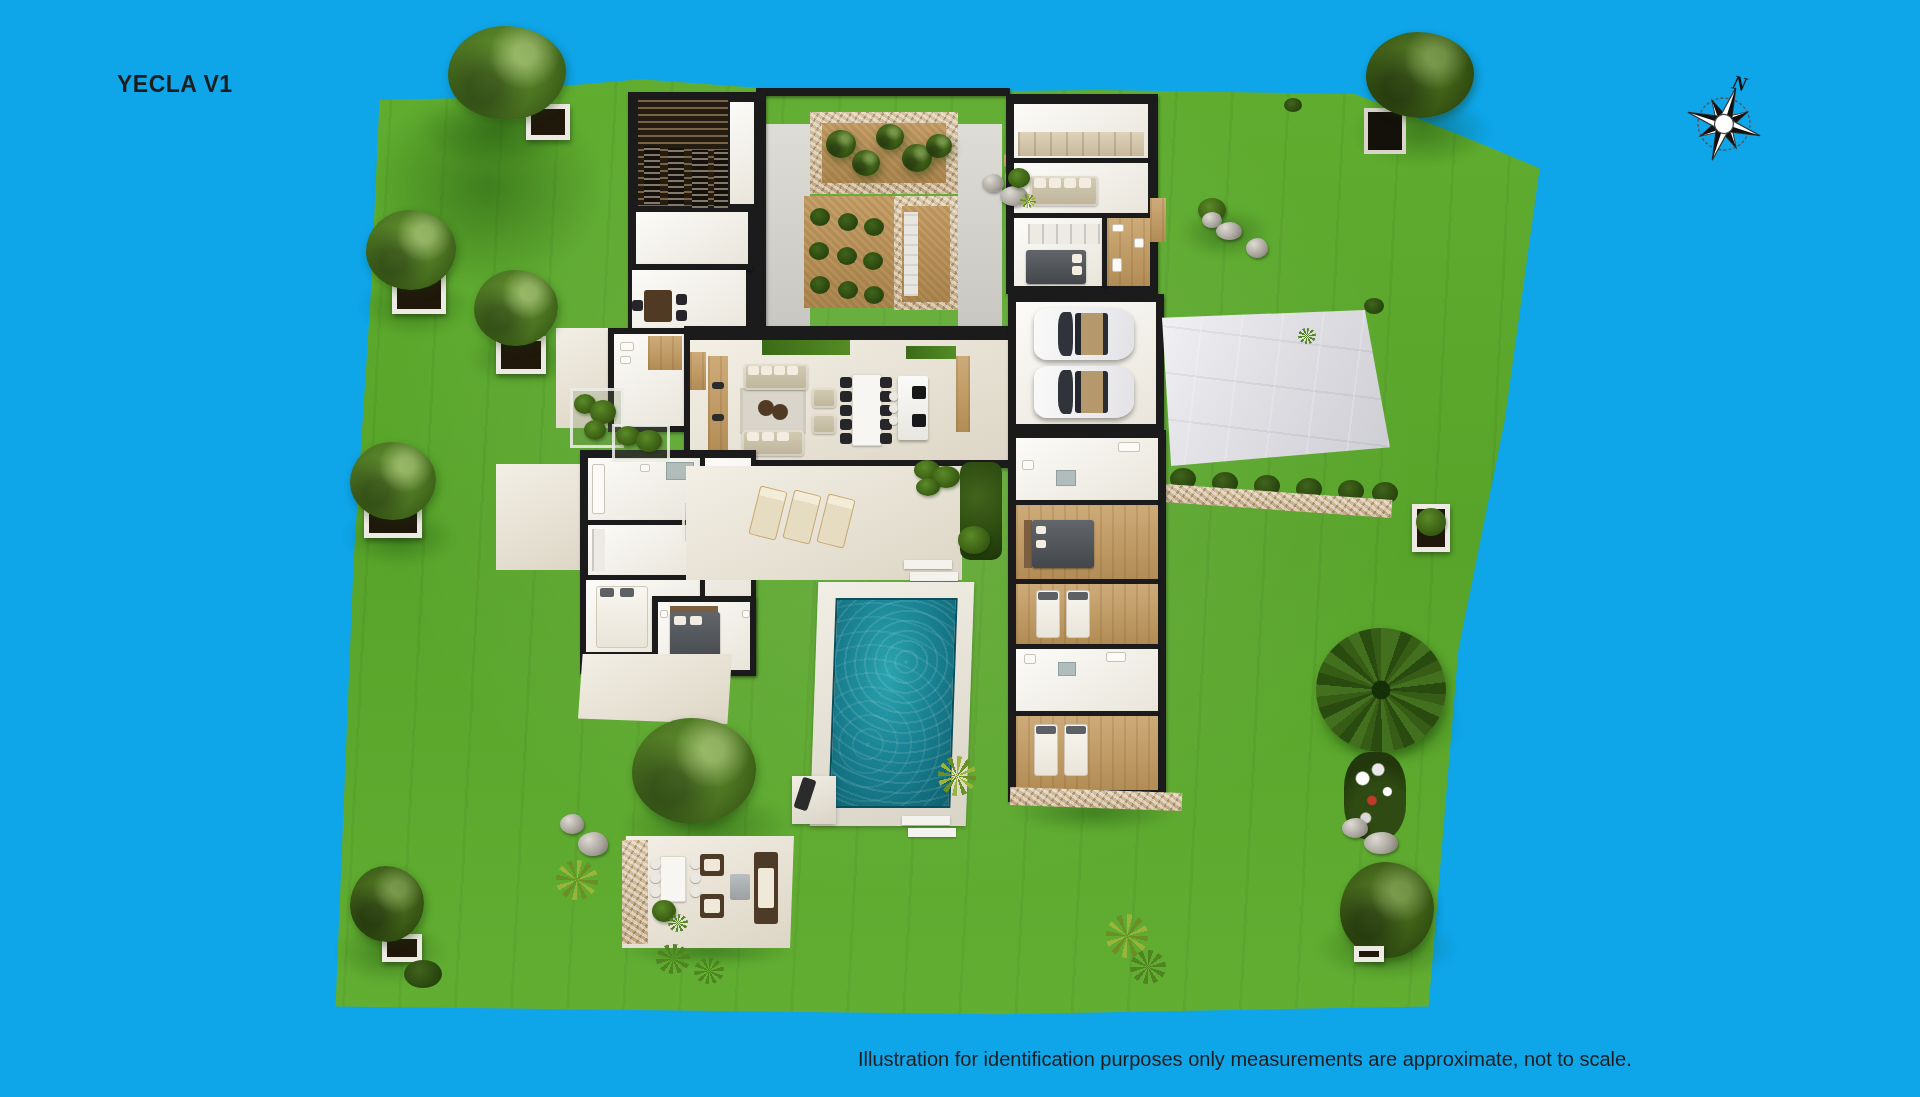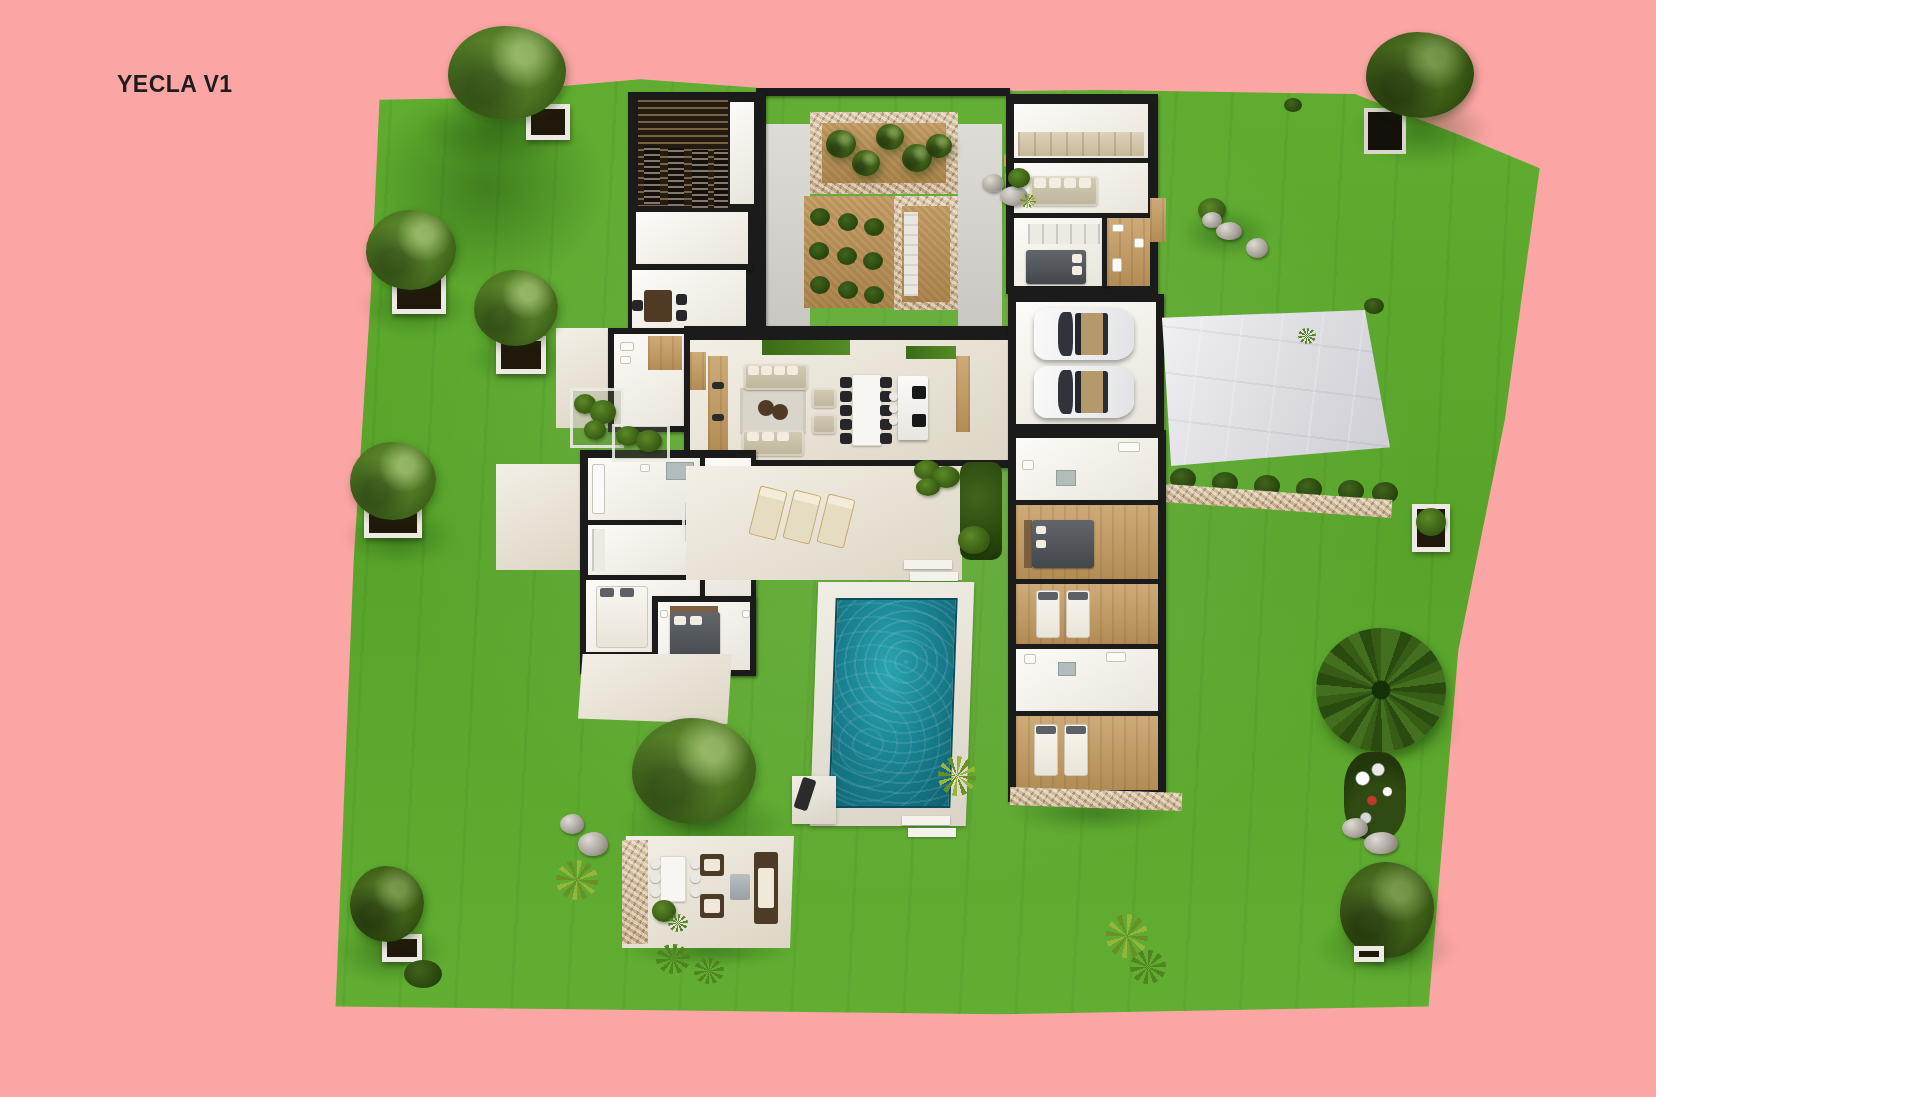--- a/index.html
+++ b/index.html
@@ -1,16 +1,16 @@
 <!DOCTYPE html>
 <html style="--ink: #1d1d1d; --lawn1: #60ad30; --lawn2: #58a42a; --wall: #1b1b1b; --pool: #1a8494; --poolLight: #2ba3b0; --poolDark: #0e606f;"><head>
 <meta charset="utf-8">
 <style>
   html,body{margin:0;padding:0;background:#ffffff;}
-  .page{position:relative;width:1656px;height:1097px;background:#fca5a5;overflow:hidden;
+  .page{position:relative;width:1920px;height:1097px;background:#0ea5e9;overflow:hidden;
         font-family:"Liberation Sans", sans-serif;}
   .title{position:absolute;left:117px;top:71px;font-size:23px;font-weight:bold;
          color:var(--ink,#1d1d1d);letter-spacing:.5px;}
   .disclaimer{position:absolute;left:858px;top:1048px;font-size:20px;color:var(--ink,#1d1d1d);}
   .compass{position:absolute;left:1682px;top:72px;width:90px;height:104px;}
   .scene{position:absolute;inset:0;}
   .lawn{position:absolute;left:280px;top:48px;width:1292px;height:978px;
     clip-path:polygon(7.7% 5.3%,15.5% 5.1%,21.7% 3.9%,27.9% 3.2%,37.2% 4.1%,48% 4.5%,63.5% 4.3%,83.2% 4.7%,91.5% 9%,97.5% 12.3%,94.8% 38%,91.2% 61.6%,88.9% 98%,55.7% 98.8%,4.3% 98%,5.7% 52.4%,7% 25.8%);
     background:
       radial-gradient(ellipse at 48% 42%, rgba(255,255,255,.12), rgba(255,255,255,0) 55%),
@@ -385,13 +385,14 @@
         <path d="M42,14 L48,46 L42,52 Z" fill="#111"></path>
         <path d="M80,52 L48,58 L42,52 Z" fill="#111"></path>
         <path d="M42,90 L36,58 L42,52 Z" fill="#111"></path>
         <path d="M4,52 L36,46 L42,52 Z" fill="#111"></path>
         <circle cx="42" cy="52" r="9.5" fill="#fff" stroke="#444" stroke-width="1.2"></circle>
       </g>
       <text x="49" y="16" font-family="Liberation Serif, serif" font-style="italic" font-weight="bold" font-size="20" fill="#111" transform="rotate(14 49 16)">N</text>
     </svg>
   </div>
 
+  <div class="disclaimer">Illustration for identification purposes only measurements are approximate, not to scale.</div>
 </div>
 
 </body></html>

